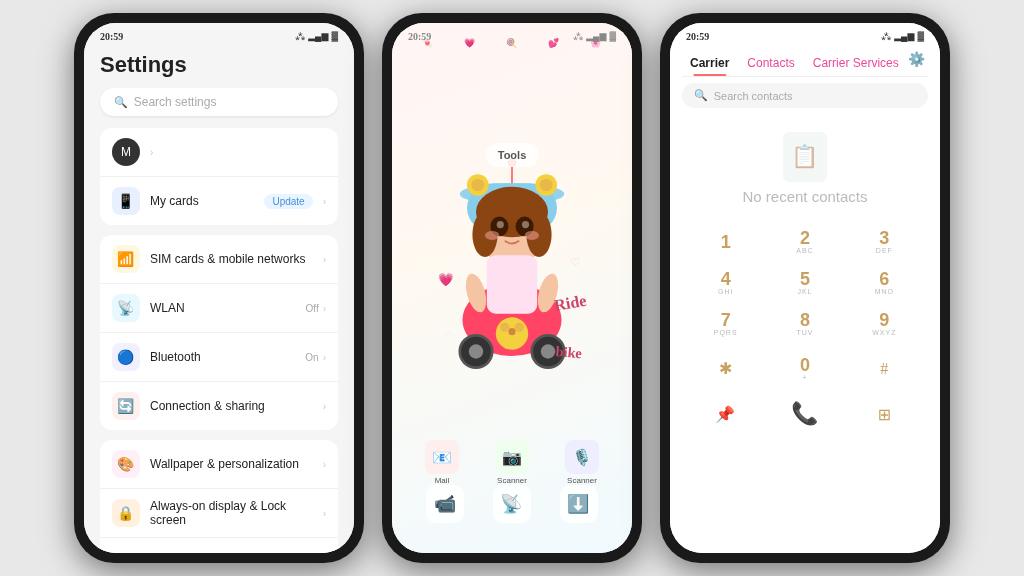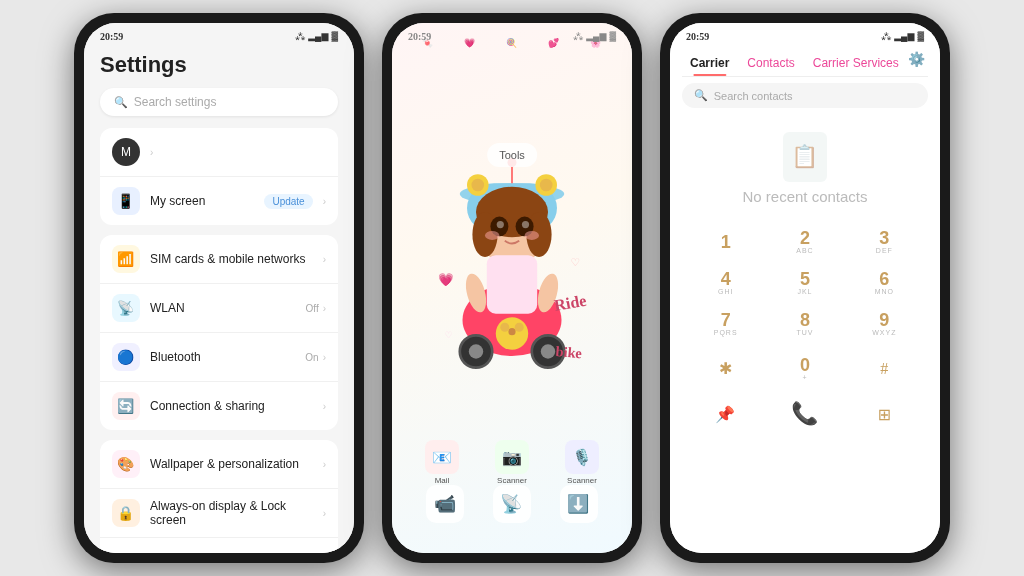--- a/index.html
+++ b/index.html
@@ -136,21 +136,21 @@
     .folder-overlay {
       position: absolute;
       top: 120px;
       left: 50%;
       transform: translateX(-50%);
       background: rgba(255,255,255,0.85);
       border-radius: 12px;
       padding: 6px 12px;
       font-size: 11px;
       color: #555;
-      font-weight: 400;
+      font-weight: 700;
     }
     .dock-row {
       position: absolute;
       bottom: 30px;
       left: 0; right: 0;
       display: flex;
       justify-content: space-around;
       padding: 0 20px;
     }
     .dock-icon {
@@ -326,21 +326,21 @@
       </div>
 
       <div class="settings-card">
         <div class="settings-item">
           <div class="item-avatar">M</div>
           <span class="chevron">›</span>
         </div>
         <div class="settings-item">
           <div class="item-icon" style="background:#e8f0ff;">📱</div>
           <div class="item-text">
-            <div class="item-label">My screen</div>
+            <div class="item-label">My cards</div>
           </div>
           <span class="badge-update">Update</span>
           <span class="chevron">›</span>
         </div>
       </div>
 
       <div class="settings-card">
         <div class="settings-item">
           <div class="item-icon" style="background:#fff8e0;">📶</div>
           <div class="item-text">

